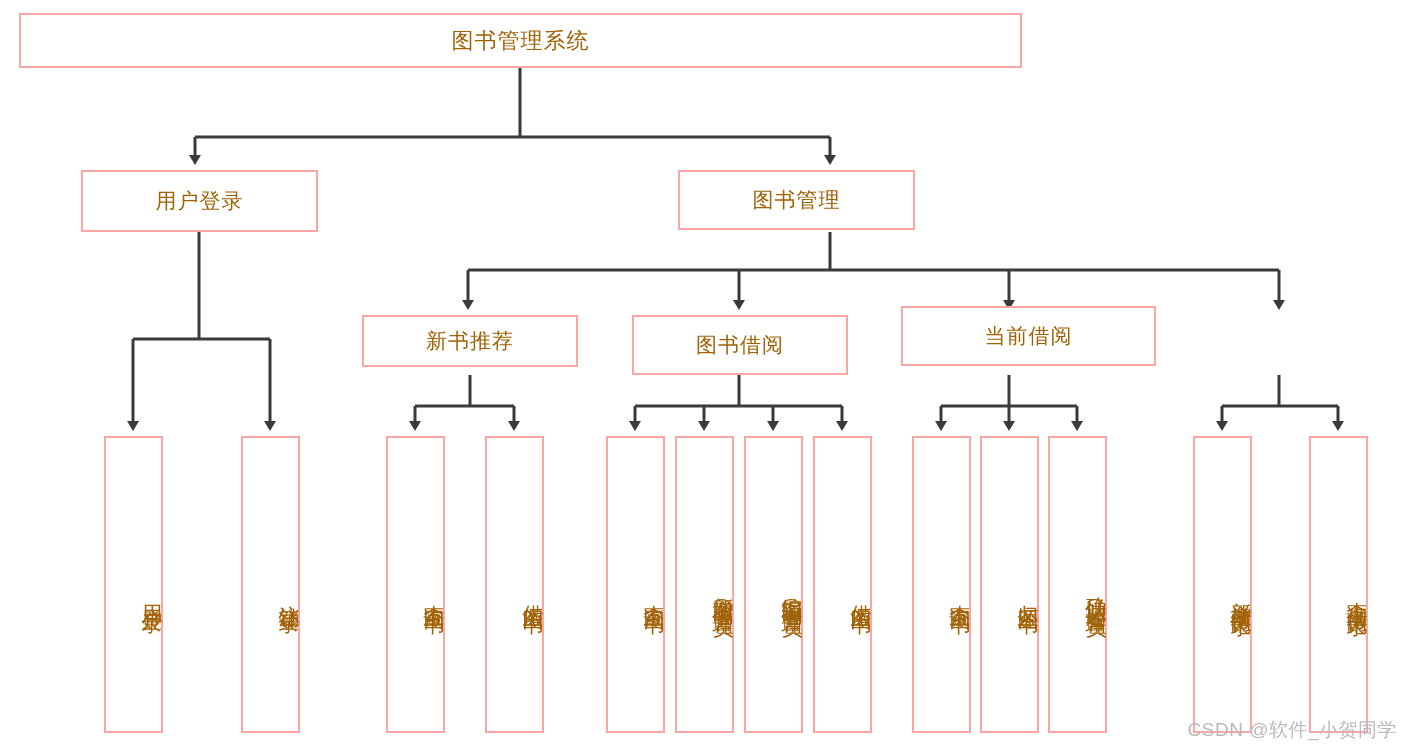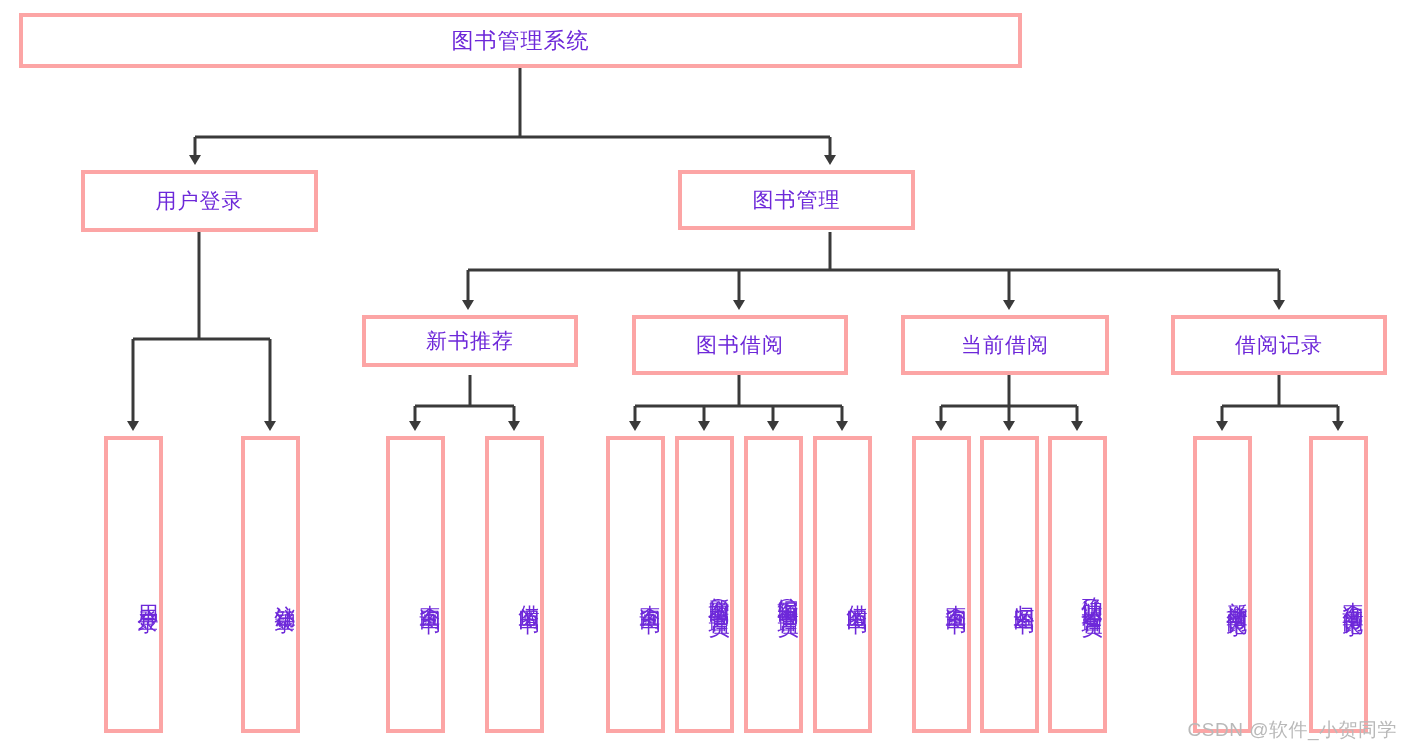--- a/index.html
+++ b/index.html
@@ -23,25 +23,26 @@
     left: 0;
     top: 0;
     width: 1405px;
     height: 747px;
     pointer-events: none;
   }
   .node {
     position: absolute;
     box-sizing: border-box;
     background: #ffffff;
-    border: 4px solid #fca5a5;
+    border: 2px solid #fca5a5;
     display: flex;
     align-items: center;
     justify-content: center;
-    color: #6d28d9;
+    color: #a16207;
+    font-family: Liberation Mono, monospace;
   }
   .node.horiz {
     font-size: 21px;
     letter-spacing: 1px;
   }
   .node.root {
     font-size: 22px;
   }
   .node.vert {
     writing-mode: vertical-rl;
@@ -137,25 +138,22 @@
   <div class="node horiz" style="left:678px; top:170px; width:237px; height:60px;">
     <span>图书管理</span>
   </div>
 
   <div class="node horiz" style="left:362px; top:315px; width:216px; height:52px;">
     <span>新书推荐</span>
   </div>
   <div class="node horiz" style="left:632px; top:315px; width:216px; height:60px;">
     <span>图书借阅</span>
   </div>
-  <div class="node horiz" style="left:901px; top:315px; width:208px; height:60px;">
+  <div class="node horiz" style="left:901px; top:306px; width:255px; height:60px;">
     <span>当前借阅</span>
-  </div>
-  <div class="node horiz" style="left:1171px; top:315px; width:216px; height:60px;">
-    <span>借阅记录</span>
   </div>
 
   <div class="node vert" style="left:104px; top:436px; width:59px; height:297px;">
     <span class="vtext">用户登录</span>
   </div>
   <div class="node vert" style="left:241px; top:436px; width:59px; height:297px;">
     <span class="vtext">注销登录</span>
   </div>
 
   <div class="node vert" style="left:386px; top:436px; width:59px; height:297px;">

